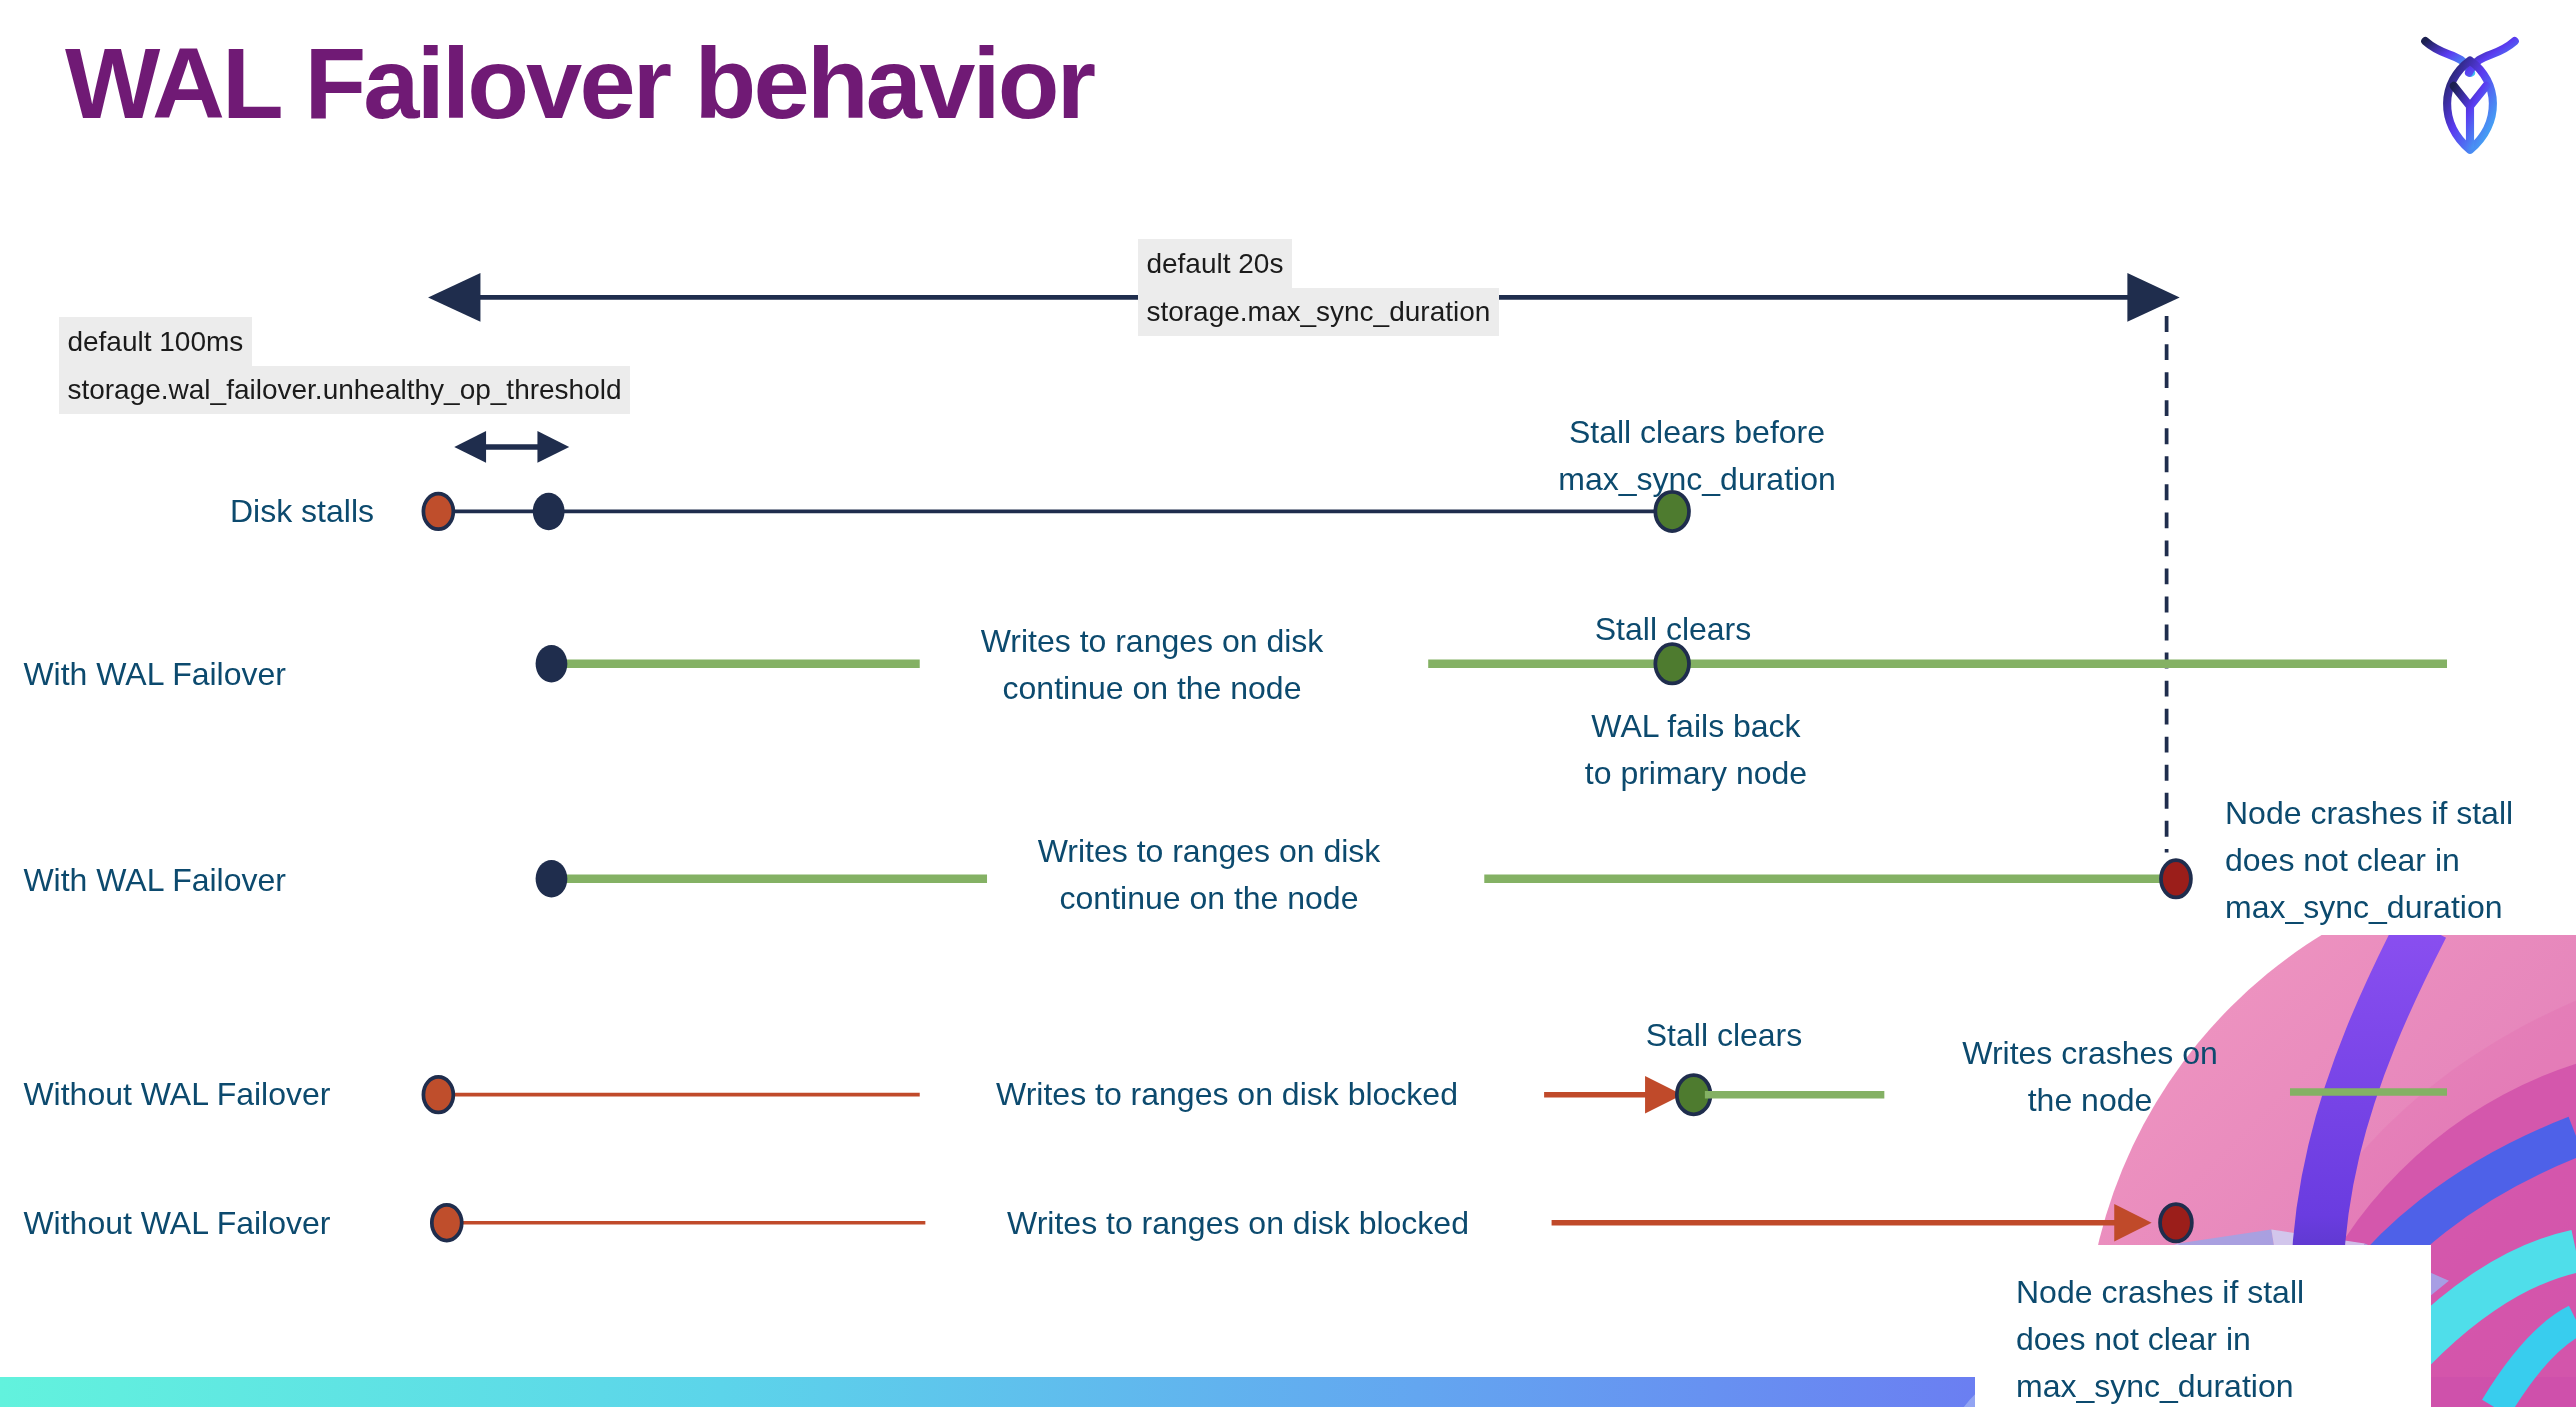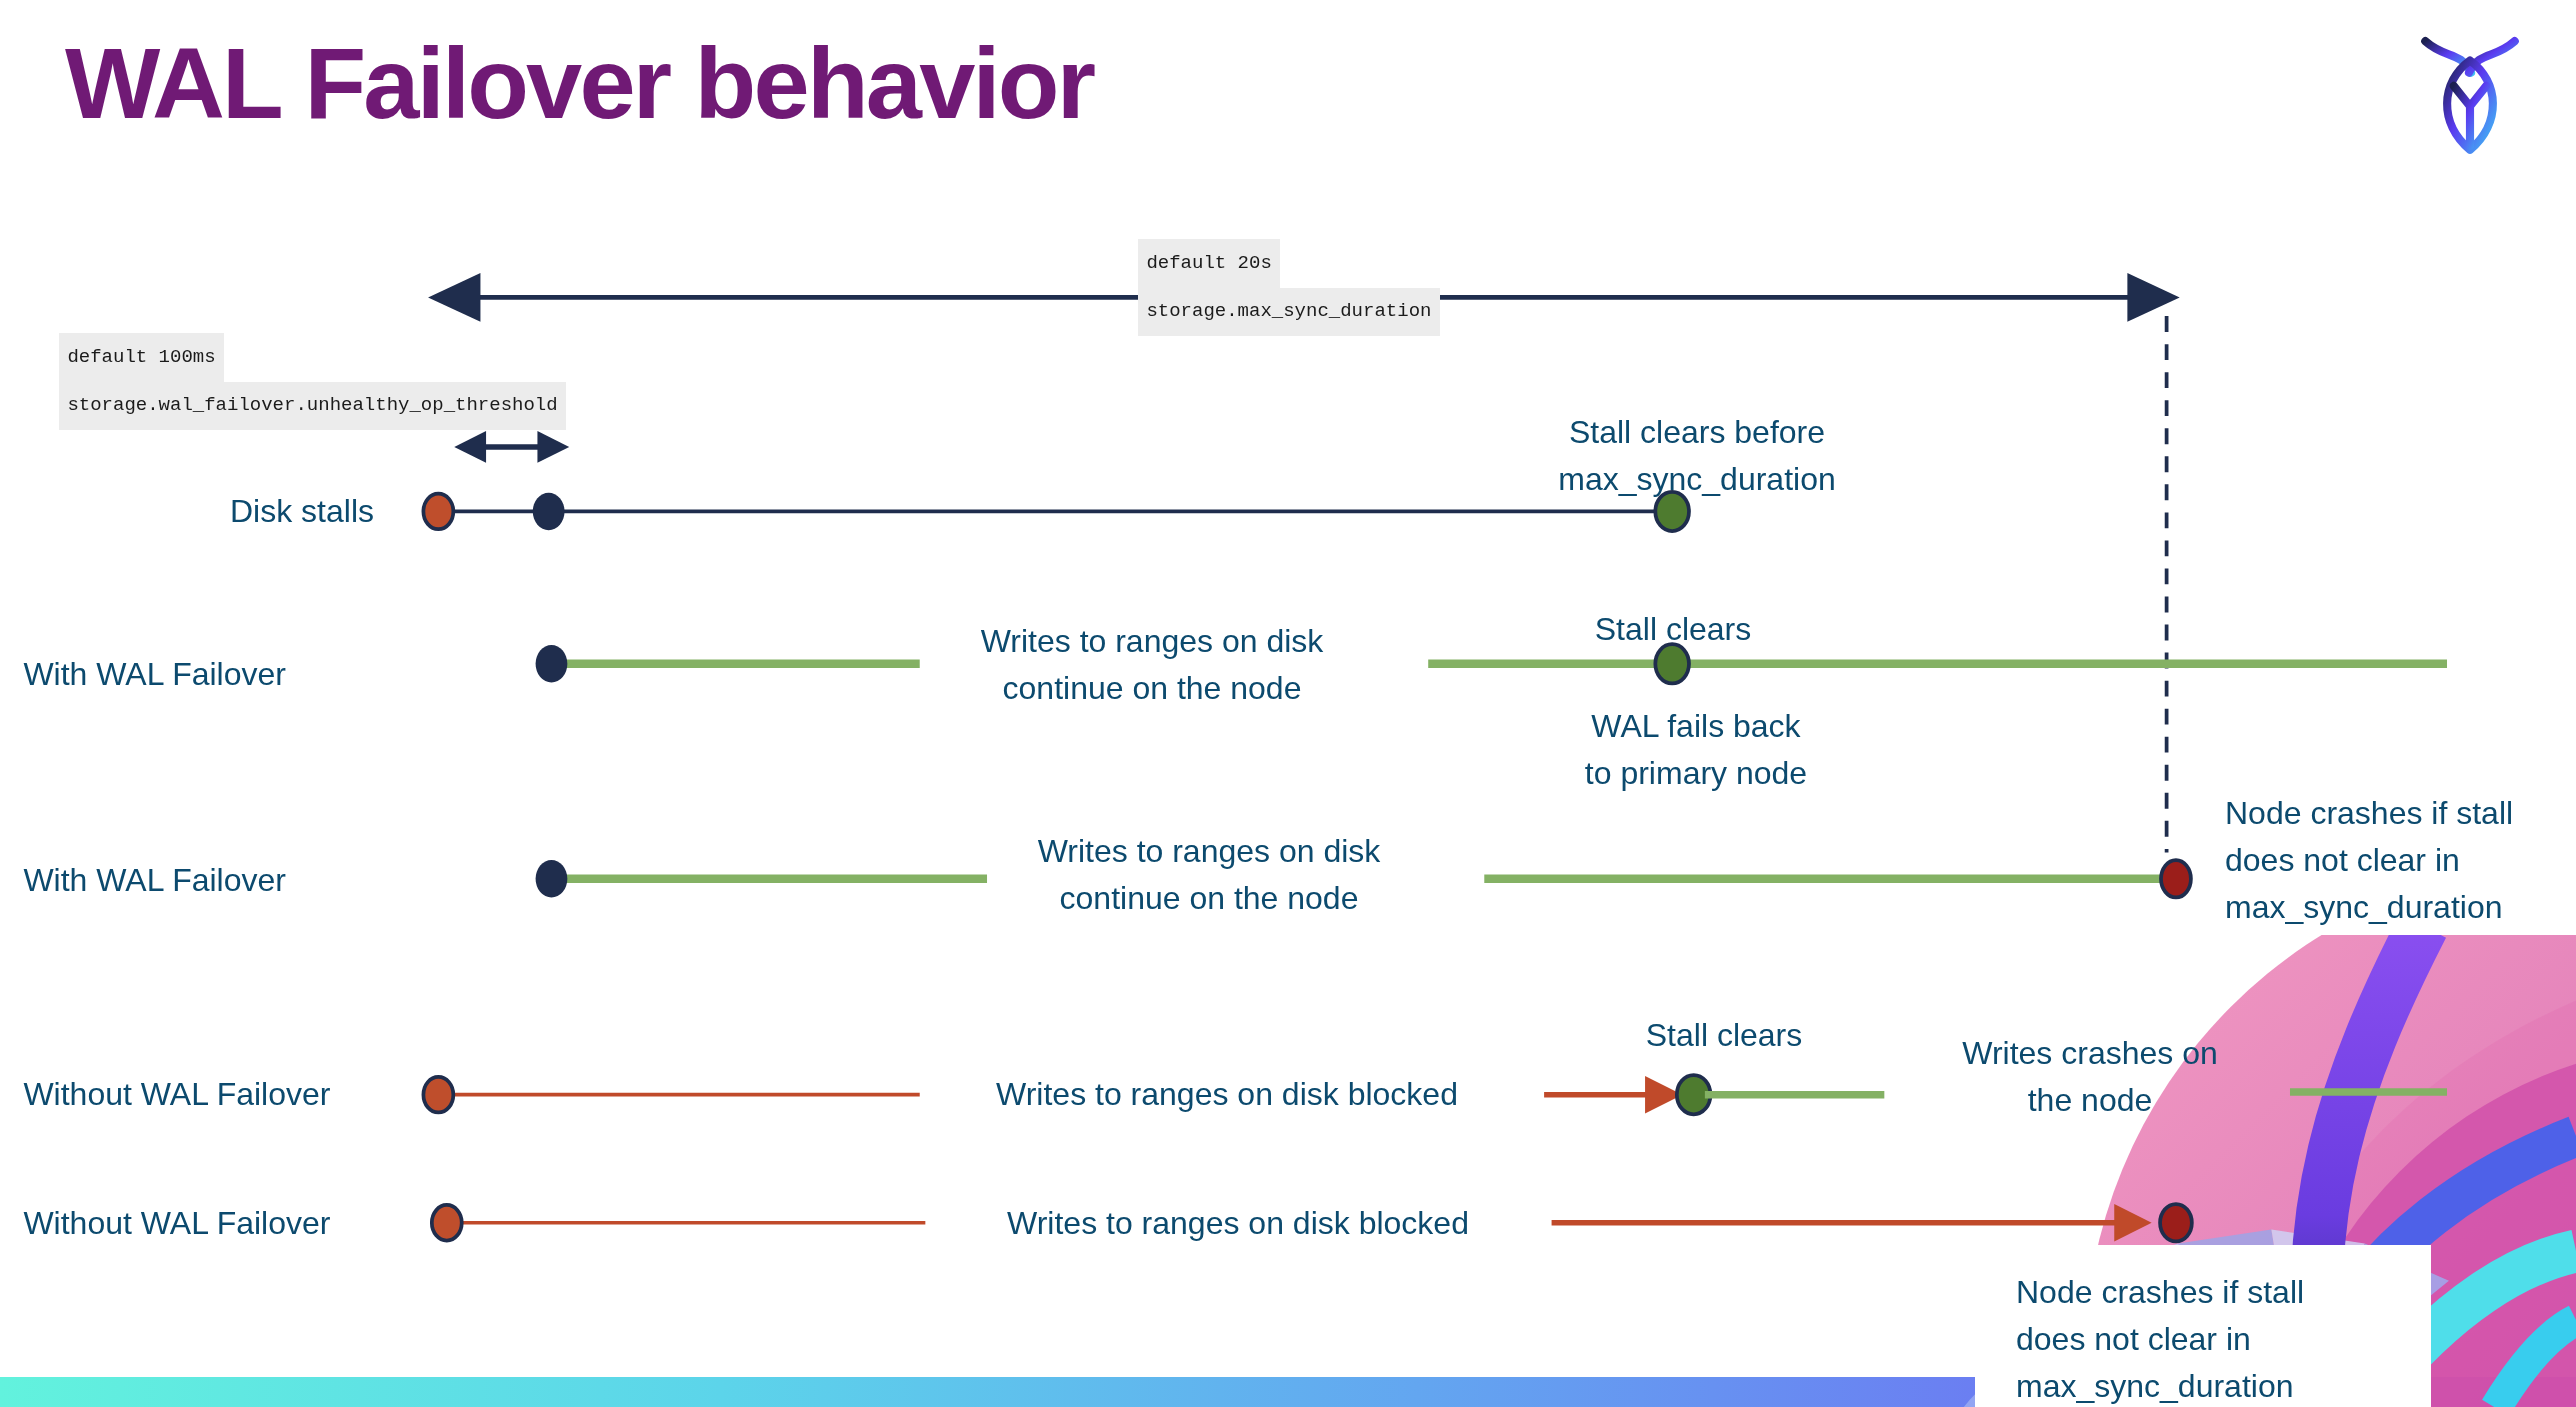--- a/index.html
+++ b/index.html
@@ -1,21 +1,21 @@
 <!DOCTYPE html>
 <html style="font-size:15px"><head>
 <meta charset="utf-8">
 <style>
   html,body{margin:0;padding:0;background:#ffffff;}
   .slide{position:relative;width:2576px;height:1408px;background:#ffffff;overflow:hidden;
          font-family:"Liberation Sans",sans-serif;color:#141414;}
   .abs{position:absolute;}
   .title{left:65px;top:26px;font-size:101px;font-weight:800;letter-spacing:-2.8px;color:#701a75;
          font-family:"Liberation Sans",sans-serif;z-index:6;}
-  .code-label{font-family:Liberation Mono, monospace;font-size:19px;line-height:43px;color:#1b1b1b;z-index:6;}
+  .code-label{font-family:Liberation Sans, sans-serif;font-size:28px;line-height:43px;color:#1b1b1b;z-index:6;}
   .code-label span{background:#ececec;padding:2.8px 8.4px;display:inline-block;}
   .lbl{font-size:32px;line-height:47px;color:#0c4a6e;z-index:6;white-space:nowrap;}
   .c{transform:translateX(-50%);text-align:center;}
   .bottom-bar{left:0;top:1377px;width:2576px;height:31px;z-index:1;
       background:linear-gradient(90deg,#62f2dd 0%,#5cd4ea 28%,#63a6f0 55%,#6b7cf2 78%,#6f4eee 100%);}
   .corner-art{left:1963px;top:935px;width:613px;height:473px;z-index:2;overflow:hidden;}
   .crash-box{left:1975px;top:1245px;width:456px;height:163px;background:#ffffff;z-index:3;
              padding:24px 0 0 41px;box-sizing:border-box;}
   .diagram-layer{left:0;top:0;width:2576px;height:1408px;z-index:4;pointer-events:none;}
   .logo{left:2413px;top:34px;width:114px;height:122px;z-index:6;}
@@ -115,21 +115,21 @@
     <path d="M6,7 C26,25 40,16 51,38" stroke="url(#lg)" stroke-width="8" fill="none" stroke-linecap="round"></path>
     <path d="M94,7 C74,25 60,16 49,38" stroke="url(#lg)" stroke-width="8" fill="none" stroke-linecap="round"></path>
     <path d="M50,26 C21,47 19,88 50,114 C81,88 79,47 50,26 Z" stroke="url(#lg)" stroke-width="8" fill="none" stroke-linejoin="round"></path>
     <path d="M50,110 L50,71 M50,71 L34,51 M50,71 L66,51" stroke="url(#lg)" stroke-width="8" fill="none" stroke-linecap="round"></path>
   </svg>
 
   <div class="abs code-label" style="left:1138px;top:239px;">
     <span>default 20s</span><br>
     <span>storage.max_sync_duration</span>
   </div>
-  <div class="abs code-label" style="left:37px;top:333px;padding-left:22px;">
+  <div class="abs code-label" style="left:37px;top:317px;padding-left:22px;">
     <span>default 100ms</span><br>
     <span>storage.wal_failover.unhealthy_op_threshold</span>
   </div>
 
   <div class="abs lbl" style="left:230px;top:488px;">Disk stalls</div>
   <div class="abs lbl" style="left:23.4px;top:651px;">With WAL Failover</div>
   <div class="abs lbl" style="left:23.4px;top:857px;">With WAL Failover</div>
   <div class="abs lbl" style="left:23.4px;top:1071px;">Without WAL Failover</div>
   <div class="abs lbl" style="left:23.4px;top:1200px;">Without WAL Failover</div>
 

